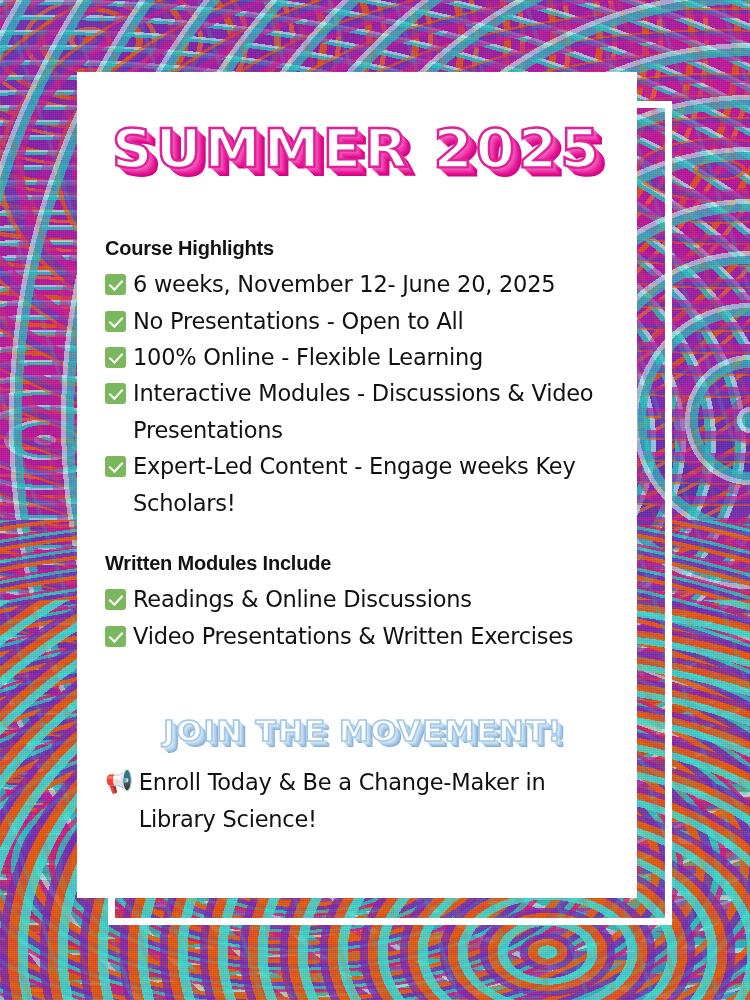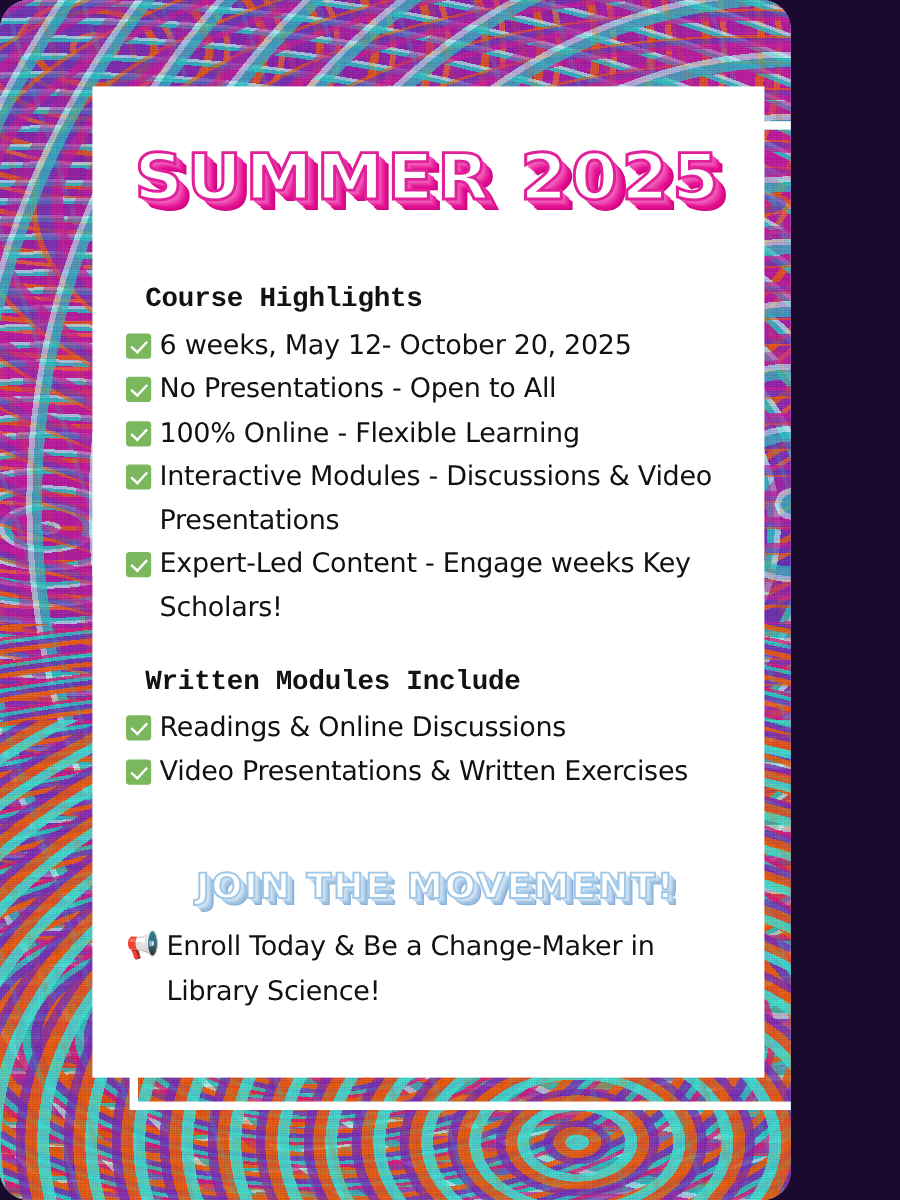--- a/index.html
+++ b/index.html
@@ -7,25 +7,24 @@
     padding: 0;
     background: #1a0a2e;
   }
   body {
     font-family: "Liberation Sans", sans-serif;
   }
 
   
   .poster {
     position: relative;
-    width: 659px;
+    width: 750px;
     height: 1000px;
     overflow: hidden;
-    background: #c4b5fd;
-    border-radius: 24px;
+    background: #0f766e;
   }
 
   
   .bg-layer {
     position: absolute;
     inset: 0;
     pointer-events: none;
   }
 
   
@@ -166,26 +165,26 @@
       7px 7px 0 #e00f90, 8px 8px 0 #d80a88,
       9px 9px 0 #d00580;
     transform: scaleX(1.06);
   }
 
   
   .content {
     padding: 24px 2px 0 14px;
   }
   .section-heading {
-    font-family: Liberation Mono, monospace;
+    font-family: Liberation Sans, sans-serif;
     font-weight: 700;
-    font-size: 23px;
+    font-size: 20px;
     color: #121212;
     letter-spacing: -0.2px;
-    margin: 0 0 6px 16px;
+    margin: 0 0 6px 0;
     line-height: 1.2;
   }
   .list {
     list-style: none;
     margin: 0;
     padding: 0;
   }
   .list-item {
     display: flex;
     align-items: flex-start;
@@ -286,21 +285,21 @@
     <div class="title-wrap">
       <h1 class="title-3d">SUMMER 2025</h1>
     </div>
 
     <div class="content">
 
       <h2 class="section-heading">Course Highlights</h2>
       <ul class="list">
         <li class="list-item">
           <span class="check-icon"></span>
-          <span class="item-text">6 weeks, May 12- October 20, 2025</span>
+          <span class="item-text">6 weeks, November 12- June 20, 2025</span>
         </li>
         <li class="list-item">
           <span class="check-icon"></span>
           <span class="item-text">No Presentations - Open to All</span>
         </li>
         <li class="list-item">
           <span class="check-icon"></span>
           <span class="item-text">100% Online - Flexible Learning</span>
         </li>
         <li class="list-item">

